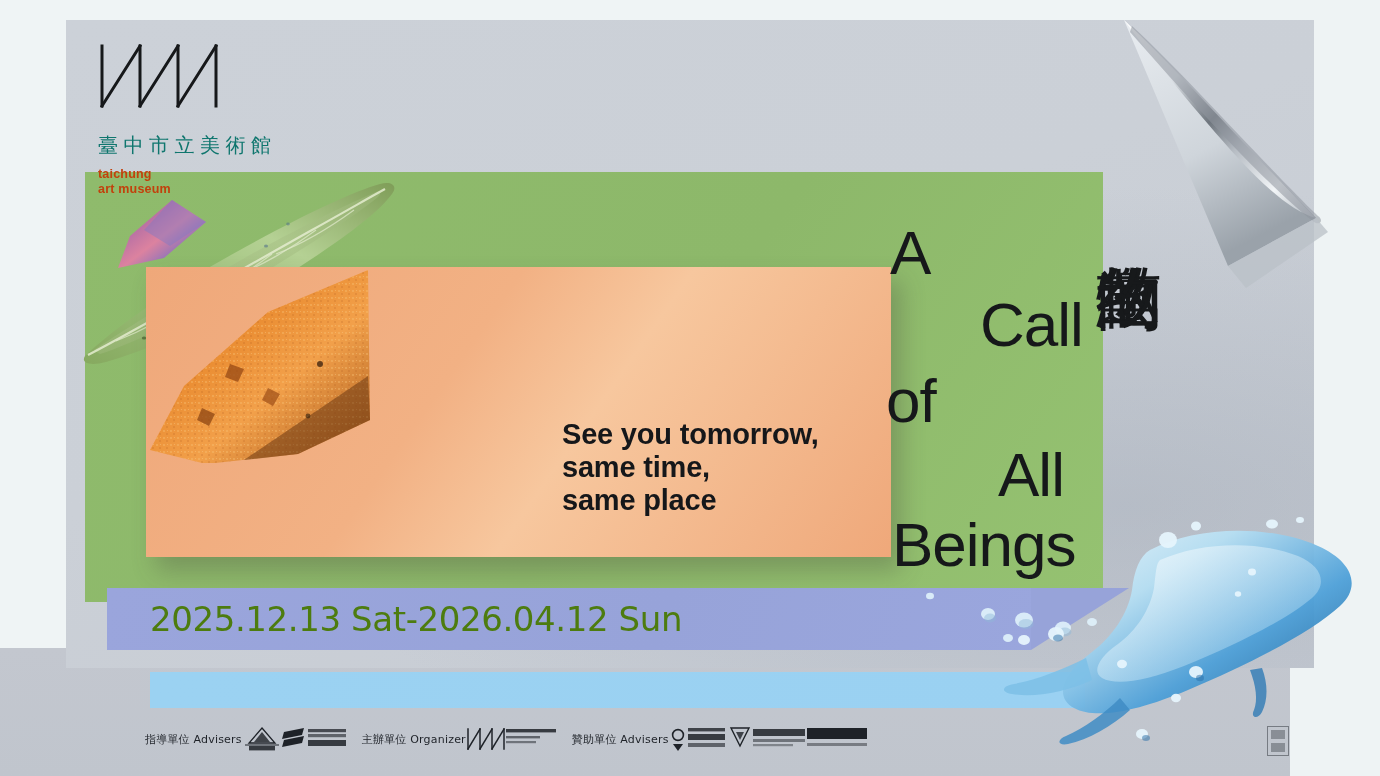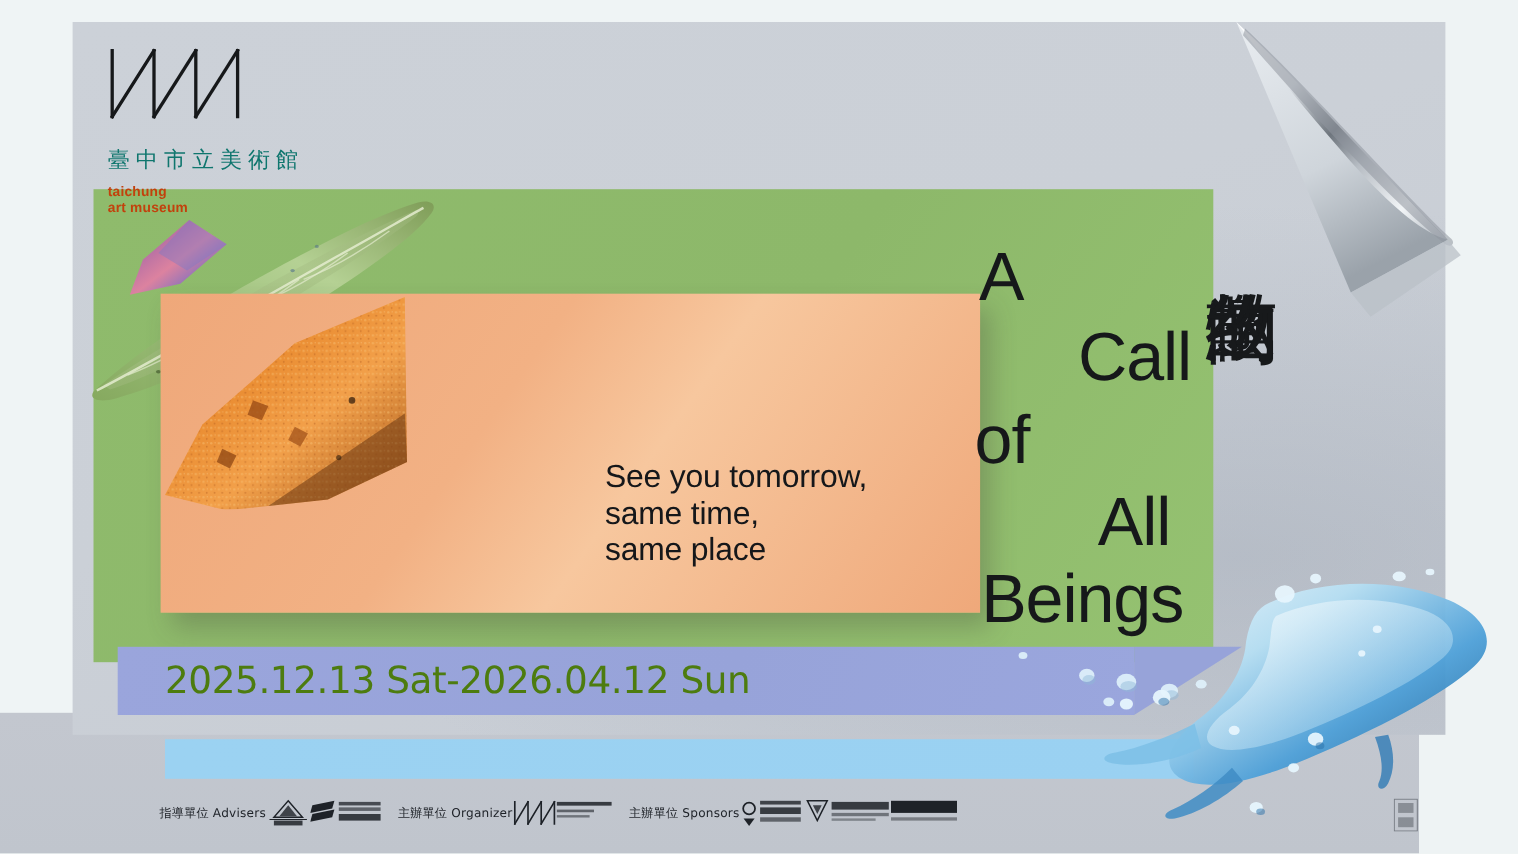--- a/index.html
+++ b/index.html
@@ -90,22 +90,22 @@
 
   .title-cn{
     position:absolute;left:1090px;top:214px;width:76px;
     color:#17191b;font-family:"DejaVu Sans",sans-serif;
     font-size:66px;line-height:74px;letter-spacing:0;
     writing-mode:vertical-rl;text-orientation:upright;font-weight:400;
   }
 
   
   .tagline{
-    position:absolute;left:550px;top:418px;color:#15171a;
-    font-size:29px;line-height:33px;font-weight:400;letter-spacing:-.2px;
+    position:absolute;left:562px;top:418px;color:#15171a;
+    font-size:29px;line-height:33px;font-weight:700;letter-spacing:-.2px;
     white-space:pre-line;
   }
 
   
   .date-line{
     position:absolute;left:150px;top:597px;color:#4d7c0f;
     font-size:34px;line-height:44px;letter-spacing:-.4px;font-weight:400;white-space:nowrap;
   }
 
   
@@ -364,21 +364,21 @@
     <svg class="mini-logo" width="52" height="26" viewBox="0 0 52 26">
       <g fill="#1e2228">
         <rect x="0" y="3" width="50" height="3.4" opacity=".85"></rect>
         <rect x="0" y="10" width="34" height="2.4" opacity=".6"></rect>
         <rect x="0" y="15" width="30" height="2.2" opacity=".5"></rect>
       </g>
     </svg>
 
     <span class="credit-sep"></span>
 
-    <span class="credit-label cn">主辦單位 Sponsors</span>
+    <span class="credit-label cn">贊助單位 Advisers</span>
 
     <svg class="mini-logo" width="58" height="26" viewBox="0 0 58 26">
       <circle cx="9" cy="9" r="5.4" fill="none" stroke="#1e2228" stroke-width="1.6"></circle>
       <path d="M4 18 L14 18 L9 25 Z" fill="#1e2228"></path>
       <rect x="19" y="2" width="37" height="3.4" fill="#1e2228" opacity=".8"></rect>
       <rect x="19" y="8" width="37" height="6" fill="#1e2228" opacity=".85"></rect>
       <rect x="19" y="17" width="37" height="4" fill="#1e2228" opacity=".6"></rect>
     </svg>
 
     <svg class="mini-logo" width="80" height="26" viewBox="0 0 80 26">

